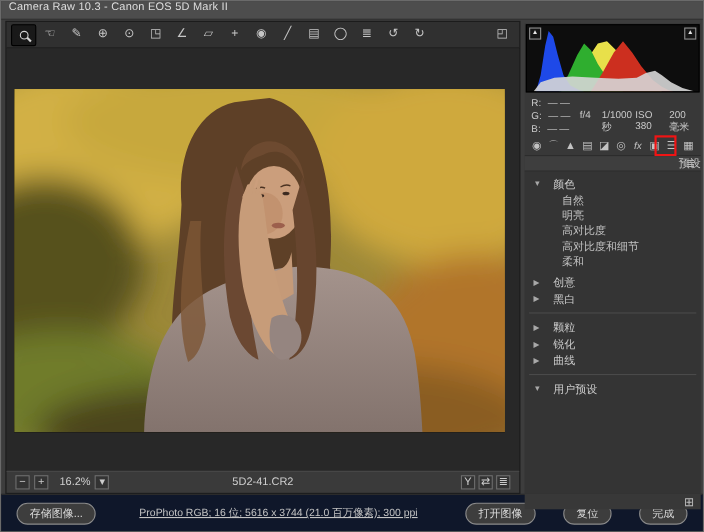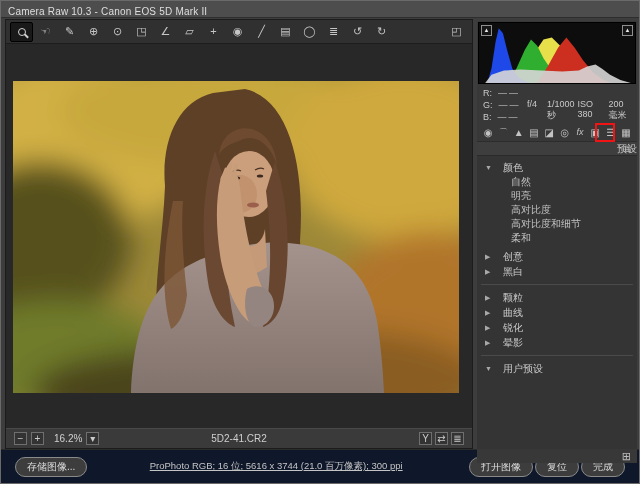--- a/index.html
+++ b/index.html
@@ -7,21 +7,21 @@
   body { font-family:"Liberation Sans", sans-serif; }
   .win {
     position:relative; width:640px; height:484px; margin:0 auto;
     background:#3d3d3d; border:1px solid #6a6a6a; overflow:hidden;
     color:#d4d4d4; font-size:10px;
   }
   
   .titlebar {
     position:absolute; left:0; top:0; width:100%; height:17px;
     background:#4d4d4d; border-bottom:1px solid #2e2e2e;
-    display:flex; align-items:flex-end; padding-left:7px;
+    display:flex; align-items:flex-start; padding-left:7px;
     color:#dedede; font-size:10px; letter-spacing:.2px;
   }
   
   .leftcol {
     position:absolute; left:4px; top:18px; width:468px; height:430px;
     display:flex; flex-direction:column; background:#262626;
     border:1px solid #1c1c1c;
   }
   .toolbar {
     height:24px; background:#303030; border-bottom:1px solid #1d1d1d;
@@ -108,21 +108,21 @@
     display:flex; align-items:center; padding:0 14px; gap:8px; z-index:2;
   }
   .pill {
     border:1px solid #8a8a8a; border-radius:10px; background:#3d3d3d;
     color:#dcdcdc; font-size:10px; padding:2px 11px; cursor:pointer; white-space:nowrap;
   }
   .infolink {
     flex:1; text-align:center; color:#c4c4c4; text-decoration:underline;
     font-size:9.5px; cursor:pointer; white-space:nowrap; overflow:hidden;
   }
-  .btn-right { display:flex; gap:2px; margin-left:4px; }
+  .btn-right { display:flex; gap:25px; margin-left:4px; }
   .grip { position:absolute; right:1px; bottom:0; color:#8a8a8a; font-size:9px; cursor:nwse-resize; }
 </style>
 </head>
 <body>
 
 <div class="win">
 
   <div class="titlebar">
     <span>Camera Raw 10.3  -  Canon EOS 5D Mark II</span>
   </div>
@@ -345,29 +345,25 @@
         <span class="mk">▶</span>
         <span class="gl">黑白</span>
       </div>
       <div class="psep"></div>
       <div class="grow">
         <span class="mk">▶</span>
         <span class="gl">颗粒</span>
       </div>
       <div class="grow">
         <span class="mk">▶</span>
+        <span class="gl">锐化</span>
+      </div>
+      <div class="grow">
+        <span class="mk">▶</span>
         <span class="gl">曲线</span>
-      </div>
-      <div class="grow">
-        <span class="mk">▶</span>
-        <span class="gl">锐化</span>
-      </div>
-      <div class="grow">
-        <span class="mk">▶</span>
-        <span class="gl">晕影</span>
       </div>
       <div class="psep"></div>
       <div class="grow">
         <span class="mk">▼</span>
         <span class="gl">用户预设</span>
       </div>
     </div>
 
     <div class="pfoot">
       <span class="npi">⊞</span>

